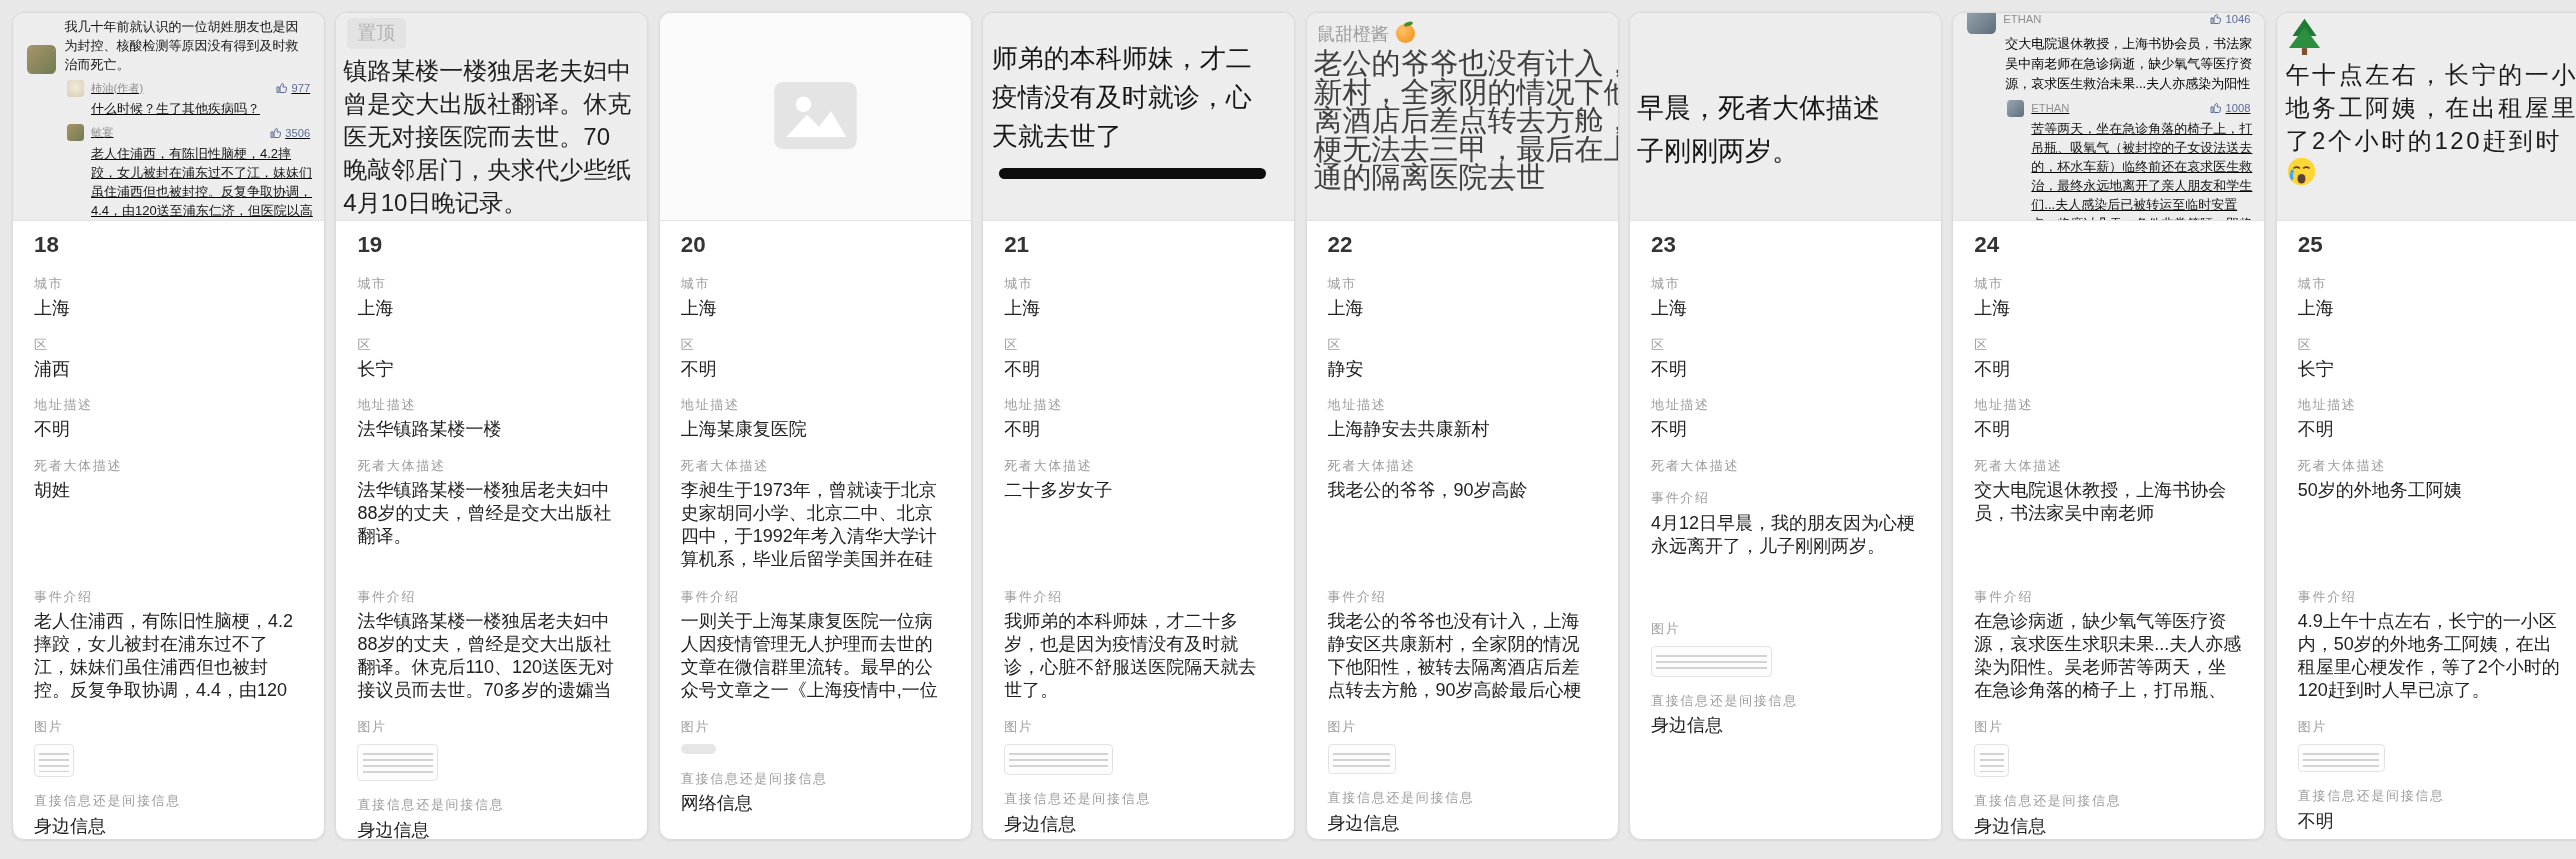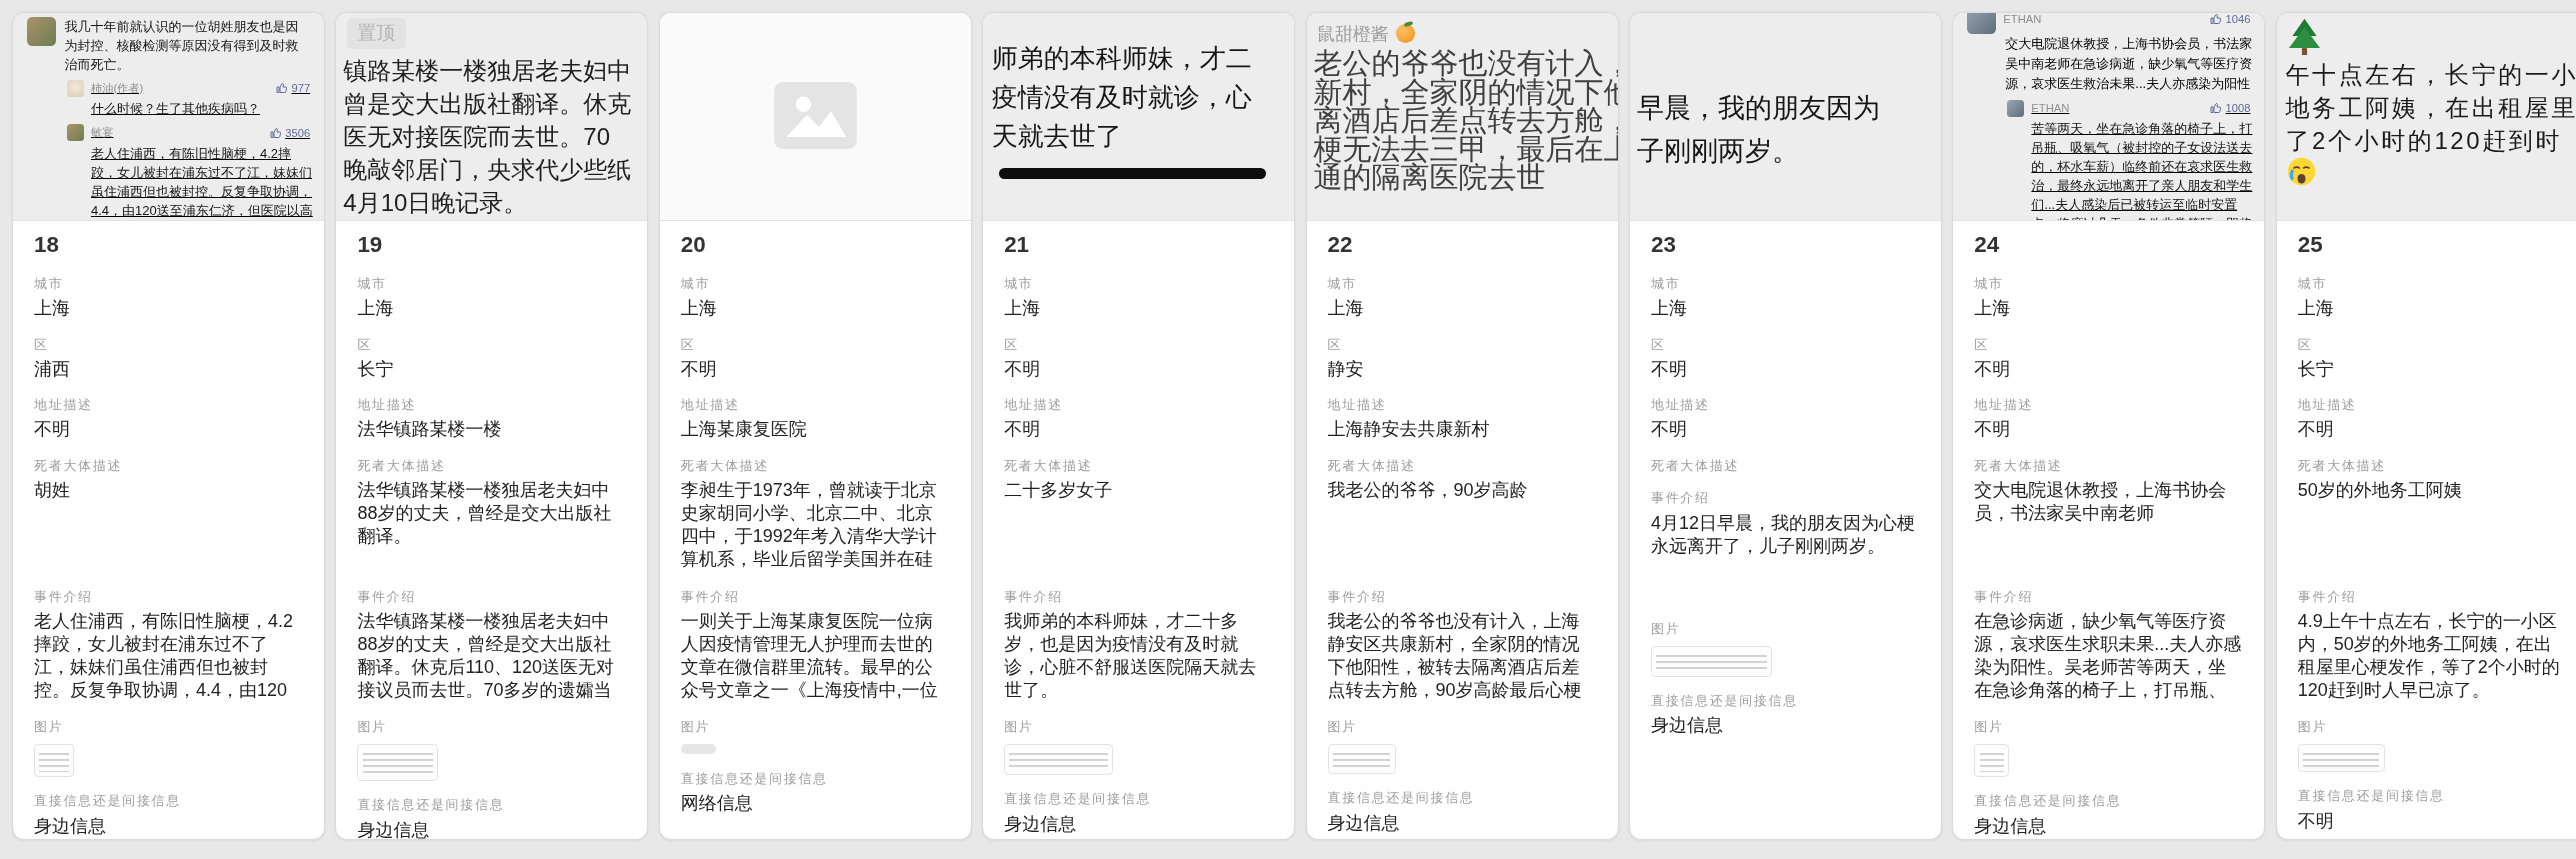--- a/index.html
+++ b/index.html
@@ -13,21 +13,21 @@
   .num{font-size:22.4px;line-height:28px;font-weight:600;color:#333;}
   .lbl{margin-top:15.5px;font-size:13px;line-height:17px;color:#9d9d9d;letter-spacing:1.7px;font-family:Liberation Serif, serif;}
   .val{margin-top:5.2px;font-size:18px;line-height:23px;color:#222;white-space:nowrap;overflow:hidden;}
   .val.multi{white-space:normal;height:93px;overflow:hidden;}
   .thumb{margin-top:8.6px;border:0.9px solid #e2e2e2;border-radius:4.3px;background:#fdfdfd;position:relative;overflow:hidden;}
   .thumb .tl{position:absolute;left:4.3px;right:4.3px;top:4.3px;bottom:3.5px;
     background:repeating-linear-gradient(180deg,transparent 0 4.3px,#c9c9c9 4.3px 6px);opacity:.8;}
   .thumb.pill{background:#e6e6e6;border:none;border-radius:6px;}
   
   .pv-cmt{padding:3.5px 10.4px 0 14px;}
-  .crow{display:flex;gap:8.6px;}
+  .crow{display:flex;gap:8.6px;align-items:flex-end;}
   .avatar{flex:none;border-radius:5.2px;}
   .av-main{width:29px;height:29px;}
   .av-sm{width:17px;height:17px;border-radius:3.5px;}
   .ctext{font-size:13px;line-height:19px;color:#141414;width:243px;}
   .ctext24{font-size:13px;line-height:20px;color:#000000;width:252px;margin-left:38px;}
   .reply{margin-left:40px;margin-top:6px;text-decoration:underline;}
   .rhead{display:flex;align-items:center;gap:7px;}
   .rname{font-size:11.2px;color:#8f8f8f;}
   .rlike{margin-left:auto;display:flex;align-items:center;gap:3.5px;color:#5b6b97;font-size:11.2px;padding-right:3.5px;}
   .rtext{margin-left:24px;margin-top:2.6px;font-size:13px;line-height:19px;color:#141414;width:226px;}
@@ -230,21 +230,21 @@
         <div class="thumb" style="width:66px;height:28px;">
           <span class="tl"></span>
         </div>
         <div class="lbl">直接信息还是间接信息</div>
         <div class="val">身边信息</div>
       </div>
     </div>
     <div class="card">
       <div class="preview">
         <div class="pv-big23">
-          <div>早晨，我的朋友因为</div>
+          <div>早晨，死者大体描述</div>
           <div>子刚刚两岁。</div>
         </div>
       </div>
       <div class="cbody">
         <div class="num">23</div>
         <div class="lbl">城市</div>
         <div class="val">上海</div>
         <div class="lbl">区</div>
         <div class="val">不明</div>
         <div class="lbl">地址描述</div>

